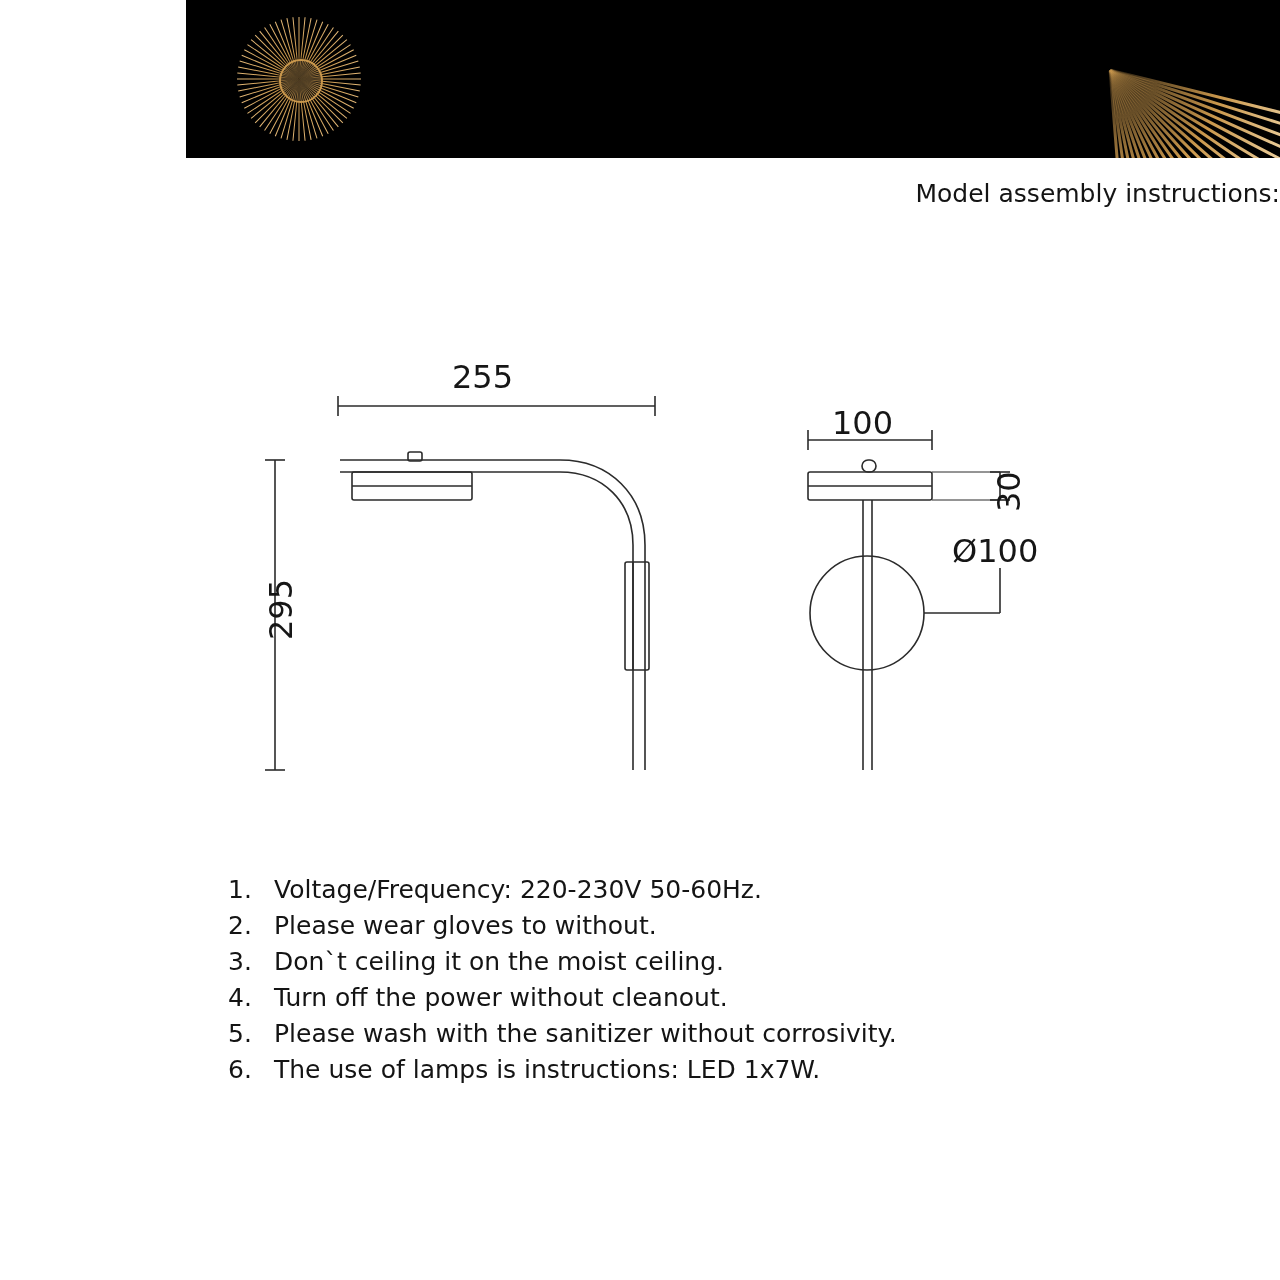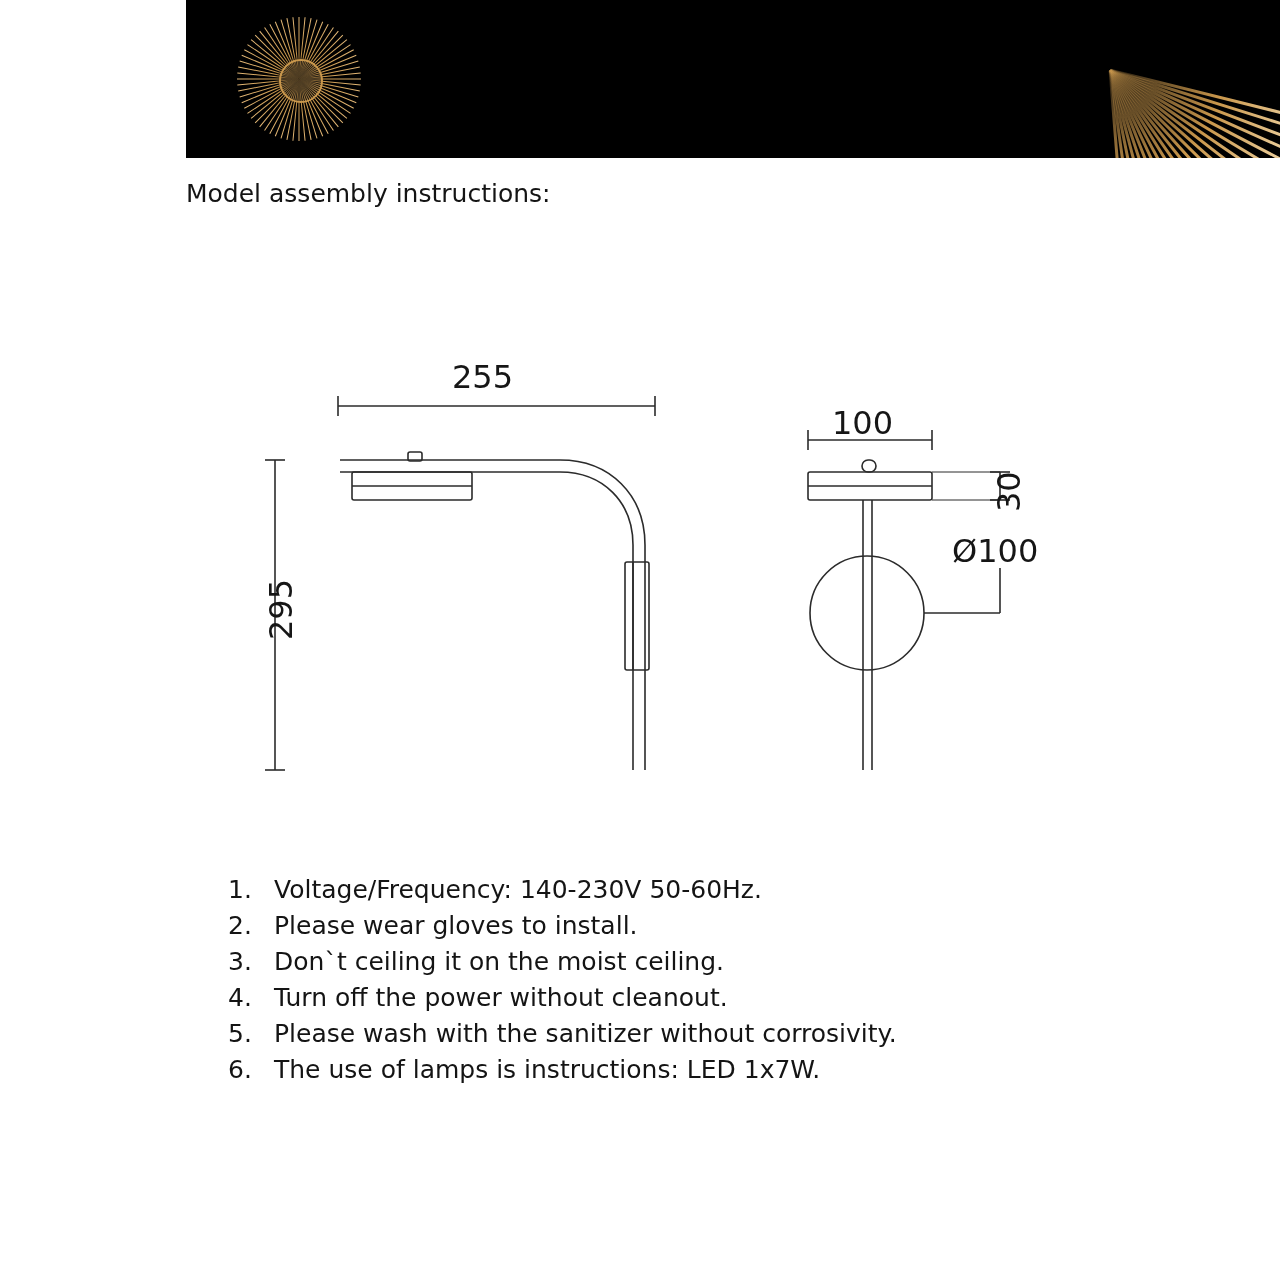--- a/index.html
+++ b/index.html
@@ -81,21 +81,21 @@
     transform-origin: 50% 100%;
     border-radius: 2px;
   }
 
   
   .title-block {
     position: absolute;
     left: 186px;
     top: 176px;
     width: 1094px;
-    text-align: left;
+    text-align: right;
   }
   .title-line {
     font-size: 25px;
     line-height: 36px;
     color: #141414;
     font-family: "DejaVu Sans", sans-serif;
   }
 
   
   .drawing {
@@ -313,25 +313,25 @@
   <div class="dim-text" style="left:452px; top:58px;">255</div>
   <div class="dim-text vert" style="left:262px; top:340px;">295</div>
   <div class="dim-text" style="left:832px; top:104px;">100</div>
   <div class="dim-text vert" style="left:990px; top:212px;">30</div>
   <div class="dim-text" style="left:952px; top:232px;">Ø100</div>
 </div>
 
 <div class="notes" id="notes-list">
     <div class="note-row">
       <span class="note-num">1.</span>
-      <span class="note-text">Voltage/Frequency: 140-230V 50-60Hz.</span>
+      <span class="note-text">Voltage/Frequency: 220-230V 50-60Hz.</span>
     </div>
     <div class="note-row">
       <span class="note-num">2.</span>
-      <span class="note-text">Please wear gloves to install.</span>
+      <span class="note-text">Please wear gloves to without.</span>
     </div>
     <div class="note-row">
       <span class="note-num">3.</span>
       <span class="note-text">Don`t ceiling it on the moist ceiling.</span>
     </div>
     <div class="note-row">
       <span class="note-num">4.</span>
       <span class="note-text">Turn off the power without cleanout.</span>
     </div>
     <div class="note-row">

